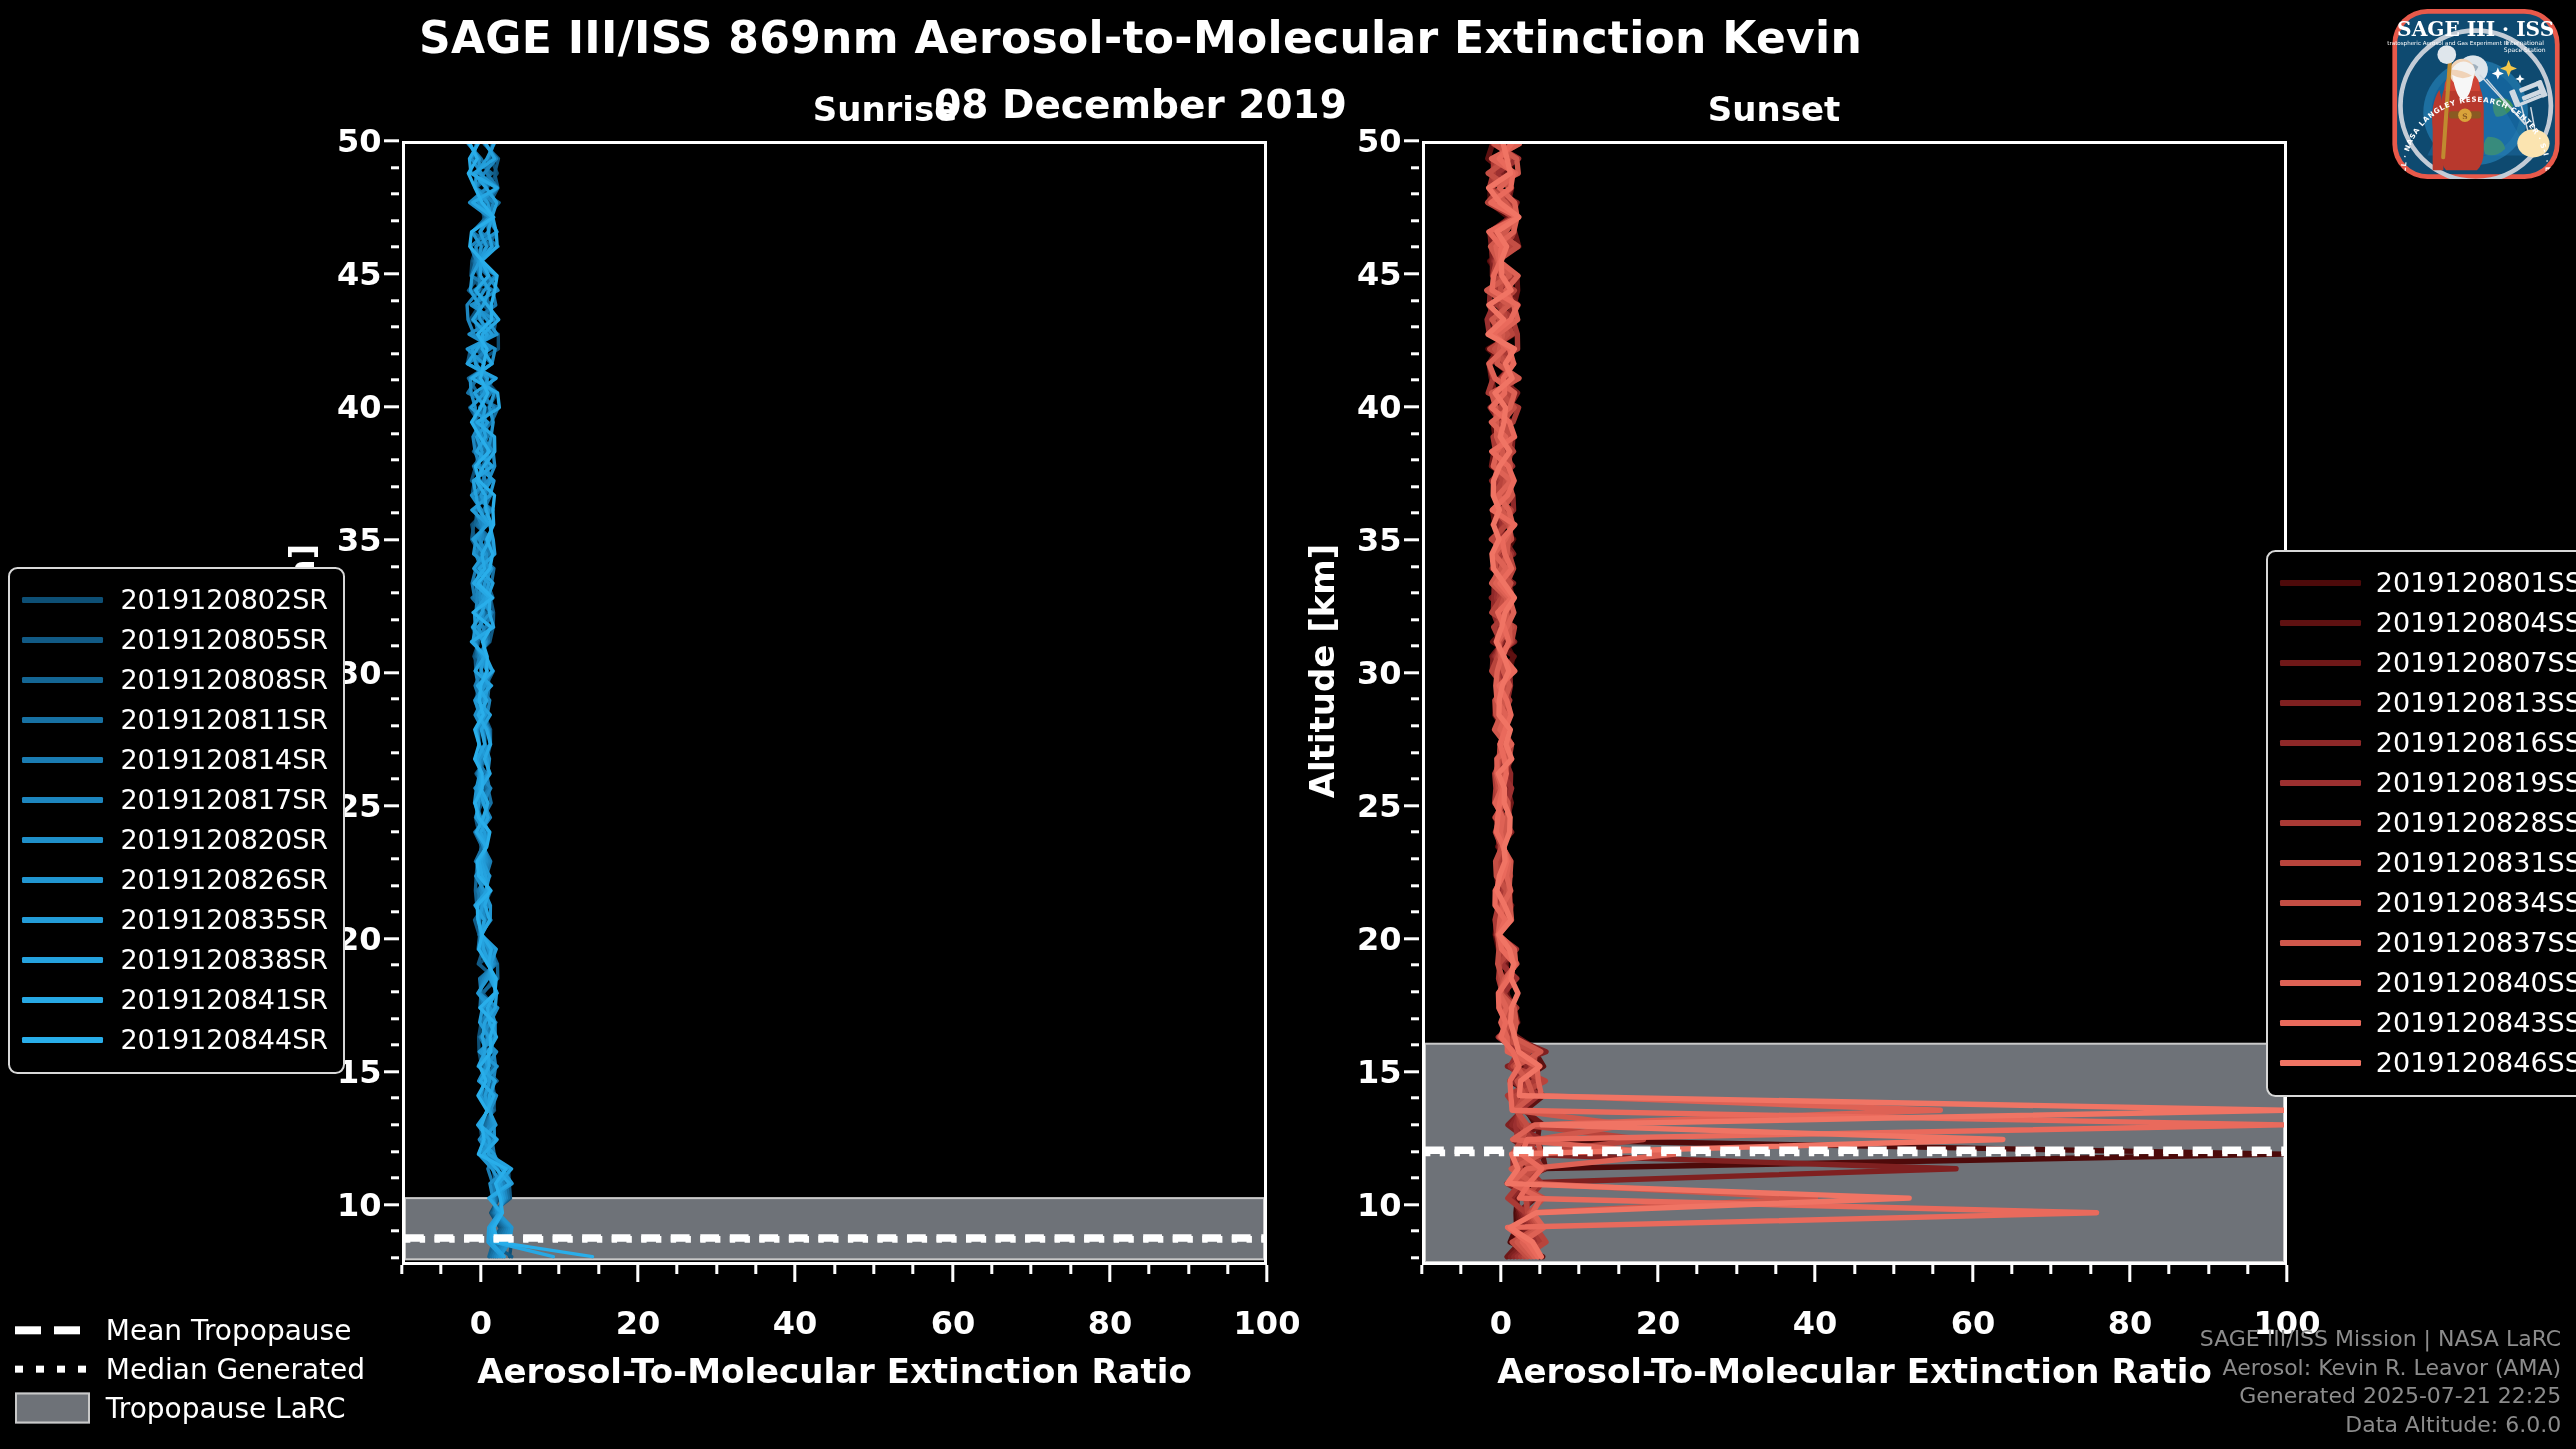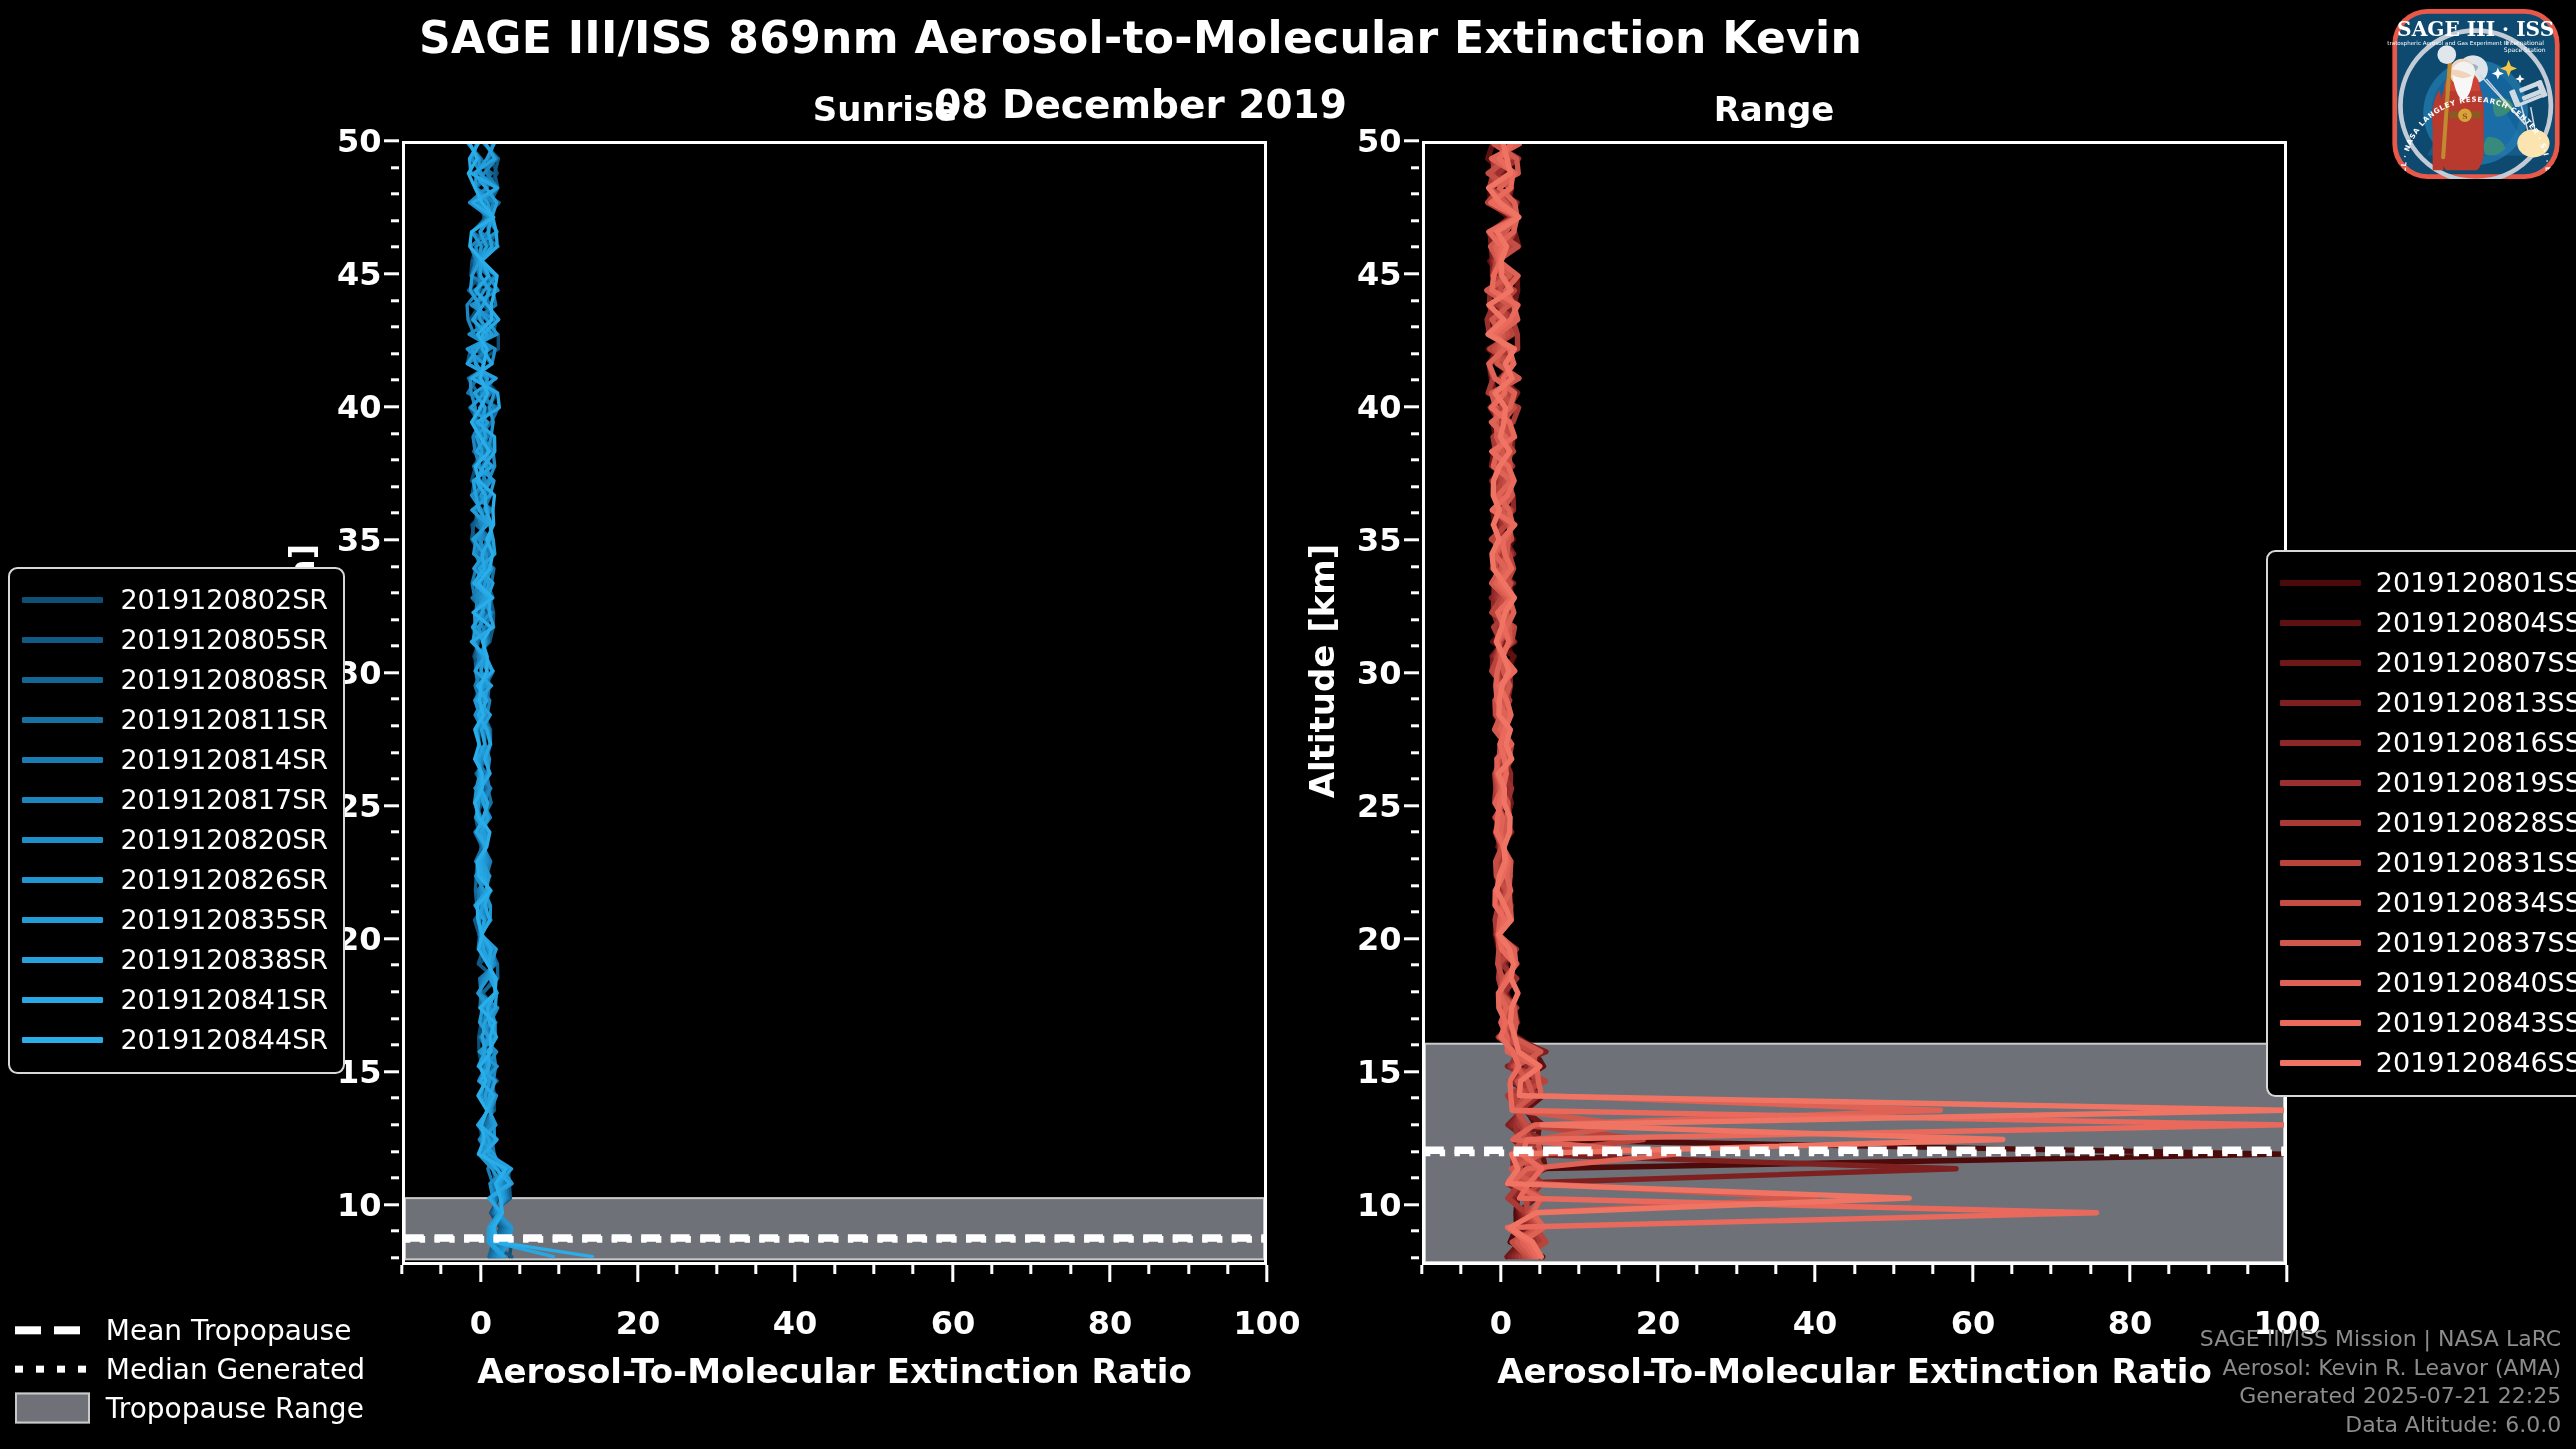--- a/index.html
+++ b/index.html
@@ -78,21 +78,21 @@
 
   
   #logo{position:absolute;right:10.7px;top:5.4px;width:178px;height:178px;}
 </style>
 </head>
 <body>
 
 <div id="main-title">SAGE III/ISS 869nm Aerosol-to-Molecular Extinction Kevin</div>
 <div id="date-subtitle">08 December 2019</div>
 <div id="sunrise-title">Sunrise</div>
-<div id="sunset-title">Range</div>
+<div id="sunset-title">Sunset</div>
 
 <div class="panel" id="panel-sunrise">
   <div class="plot-inner">
     <svg viewBox="0 0 1280 1665" preserveAspectRatio="none">
       <g id="sr-band">
           <rect x="0" y="1569.857142857143" width="1280" height="91.17857142857133" fill="#6e7278" stroke="#c9c9c9" stroke-width="3"></rect>
         </g>
       <g id="sr-lines">
           <path d="M 129.8 0.0 L 127.8 21.8 L 137.4 43.6 L 122.4 65.4 L 113.4 87.2 L 117.6 109.0 L 113.3 130.8 L 106.7 152.6 L 99.7 174.4 L 98.2 196.2 L 115.1 218.0 L 111.3 239.8 L 97.1 261.6 L 139.0 283.4 L 139.2 305.2 L 105.2 327.1 L 117.7 348.9 L 137.3 370.7 L 124.2 392.5 L 117.9 414.3 L 104.1 436.1 L 110.2 457.9 L 105.4 479.7 L 99.1 501.5 L 121.2 523.3 L 121.0 545.1 L 99.5 566.9 L 104.0 588.7 L 131.2 610.5 L 108.6 632.3 L 110.2 654.1 L 123.5 675.9 L 121.1 697.7 L 100.3 719.5 L 110.0 741.3 L 102.7 763.1 L 114.6 784.9 L 110.5 806.7 L 105.2 828.5 L 110.3 850.3 L 119.6 872.1 L 118.8 893.9 L 111.3 915.7 L 117.8 937.6 L 117.1 959.4 L 108.5 981.2 L 112.3 1003.0 L 116.0 1024.8 L 113.1 1046.6 L 113.7 1068.4 L 116.7 1090.2 L 125.4 1112.0 L 104.0 1133.8 L 121.0 1155.6 L 109.9 1177.4 L 135.2 1199.2 L 110.9 1221.0 L 132.1 1242.8 L 116.9 1264.6 L 115.6 1286.4 L 113.6 1308.2 L 109.7 1330.0 L 110.3 1351.8 L 114.4 1373.6 L 120.7 1395.4 L 127.2 1417.2 L 133.4 1439.0 L 112.1 1460.8 L 114.6 1482.6 L 133.4 1504.4 L 139.8 1526.2 L 138.8 1548.1 L 140.1 1569.9 L 127.7 1591.7 L 141.1 1613.5 L 159.0 1635.3 L 155.7 1657.1" fill="none" stroke="#0d4f75" stroke-width="5" stroke-linejoin="round" stroke-linecap="round"></path>
           <path d="M 118.0 0.0 L 139.3 21.8 L 133.5 43.6 L 138.5 65.4 L 126.8 87.2 L 119.0 109.0 L 125.3 130.8 L 114.7 152.6 L 101.1 174.4 L 110.6 196.2 L 94.6 218.0 L 117.3 239.8 L 135.6 261.6 L 131.8 283.4 L 97.6 305.2 L 93.0 327.1 L 130.6 348.9 L 122.7 370.7 L 96.5 392.5 L 109.8 414.3 L 117.5 436.1 L 102.1 457.9 L 127.6 479.7 L 103.3 501.5 L 100.1 523.3 L 131.4 545.1 L 102.5 566.9 L 99.3 588.7 L 112.1 610.5 L 116.6 632.3 L 116.4 654.1 L 127.3 675.9 L 132.0 697.7 L 131.4 719.5 L 126.4 741.3 L 104.5 763.1 L 105.7 784.9 L 115.4 806.7 L 119.6 828.5 L 117.9 850.3 L 127.5 872.1 L 127.3 893.9 L 122.2 915.7 L 105.9 937.6 L 119.3 959.4 L 115.1 981.2 L 105.0 1003.0 L 109.9 1024.8 L 113.9 1046.6 L 110.8 1068.4 L 111.4 1090.2 L 127.9 1112.0 L 118.3 1133.8 L 103.6 1155.6 L 110.4 1177.4 L 116.3 1199.2 L 109.2 1221.0 L 135.2 1242.8 L 115.7 1264.6 L 134.5 1286.4 L 120.8 1308.2 L 130.5 1330.0 L 114.7 1351.8 L 130.6 1373.6 L 129.0 1395.4 L 133.8 1417.2 L 132.4 1439.0 L 115.0 1460.8 L 125.9 1482.6 L 125.7 1504.4 L 154.3 1526.2 L 155.4 1548.1 L 157.2 1569.9 L 129.3 1591.7 L 143.7 1613.5 L 126.6 1635.3 L 159.0 1657.1" fill="none" stroke="#115a85" stroke-width="5" stroke-linejoin="round" stroke-linecap="round"></path>
@@ -435,21 +435,21 @@
   <div class="tl-row">
     <span class="tl-key">
         <span class="dot-key"></span>
       </span>
     <span class="tl-label">Median Generated</span>
   </div>
   <div class="tl-row">
     <span class="tl-key">
         <span class="box-key"></span>
       </span>
-    <span class="tl-label">Tropopause Range</span>
+    <span class="tl-label">Tropopause LaRC</span>
   </div>
 </div>
 
 <div id="footer">
   <div>SAGE III/ISS Mission | NASA LaRC</div>
   <div>Aerosol: Kevin R. Leavor (AMA)</div>
   <div>Generated 2025-07-21 22:25</div>
   <div>Data Altitude: 6.0.0</div>
 </div>
 

